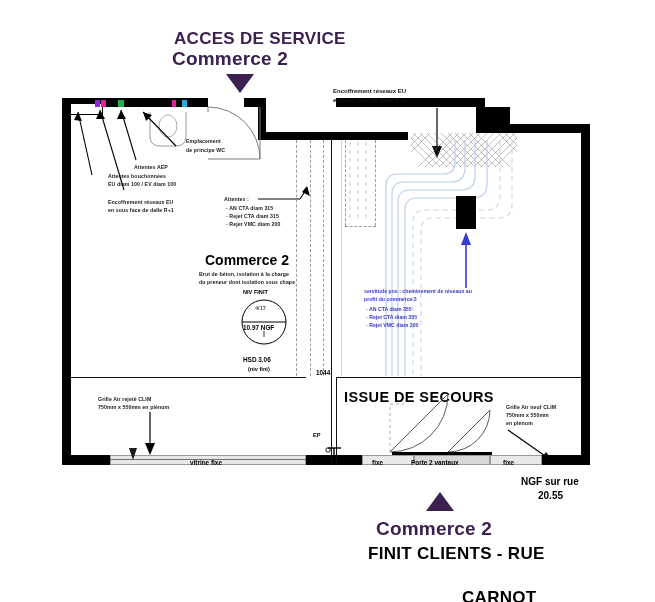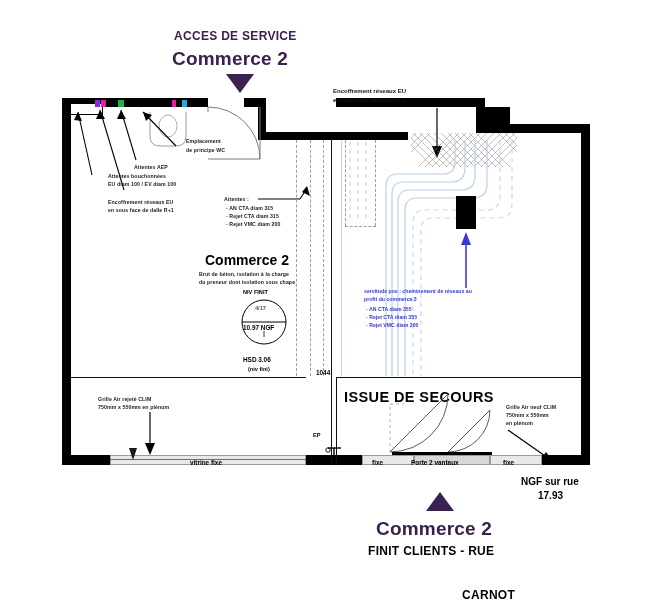--- a/index.html
+++ b/index.html
@@ -9,21 +9,21 @@
     font-family:"Liberation Sans",sans-serif;color:#000;
   }
   #stage{position:absolute;left:0;top:0;width:655px;height:602px;}
   .abs{position:absolute;}
   
   .t{position:absolute;white-space:pre;line-height:1.18;}
   .ann{font-size:5.2px;font-weight:bold;color:#1a1a1a;letter-spacing:.1px;}
   .ann7{font-size:6px;font-weight:bold;color:#111;}
   .blue{color:#3a3ad0;font-size:5.2px;font-weight:bold;}
   .purple{color:#3b2050;}
-  .title-sm{font-size:12px;font-weight:bold;letter-spacing:.3px;}
+  .title-sm{font-size:17px;font-weight:bold;letter-spacing:.3px;}
   .title-lg{font-size:19px;font-weight:bold;letter-spacing:.2px;}
   .title-md{font-size:14px;font-weight:bold;}
   .mini{font-size:5.6px;font-weight:bold;}
   .mini2{font-size:6.4px;font-weight:bold;}
   .secours{font-size:14.5px;font-weight:bold;letter-spacing:.4px;}
   .ngf{font-size:10px;font-weight:bold;}
   
   .wall{position:absolute;background:#000;}
   .thin{position:absolute;background:#111;}
   .grayband{position:absolute;background:#e8e8e8;border:.6px solid #9a9a9a;box-sizing:border-box;}
@@ -245,20 +245,20 @@
   <div class="grayband" style="left:490px;top:455px;width:52px;height:10px;"></div>
   <div class="t mini2" style="left:503px;top:459px;">fixe</div>
 
   <svg width="655" height="602">
     <circle cx="328" cy="450" r="2.2" fill="none" stroke="#000" stroke-width=".9"></circle>
     <line x1="334" y1="448" x2="334" y2="458" stroke="#000" stroke-width="1.4"></line>
     <line x1="328" y1="448" x2="341" y2="448" stroke="#000" stroke-width="1.4"></line>
   </svg>
 
   <div class="t ngf" style="left:521px;top:476px;">NGF sur rue</div>
-  <div class="t ngf" style="left:538px;top:490px;">17.93</div>
+  <div class="t ngf" style="left:538px;top:490px;">20.55</div>
 
   <div class="tri-up" style="left:426px;top:492px;"></div>
   <div class="t title-lg purple" style="left:376px;top:518px;">Commerce 2</div>
   <div class="t title-sm" style="left:368px;top:544px;">FINIT CLIENTS - RUE</div>
   <div class="t title-sm" style="left:414px;top:588px;margin-left:48px;">CARNOT</div>
 
 </div>
 
 </body></html>

